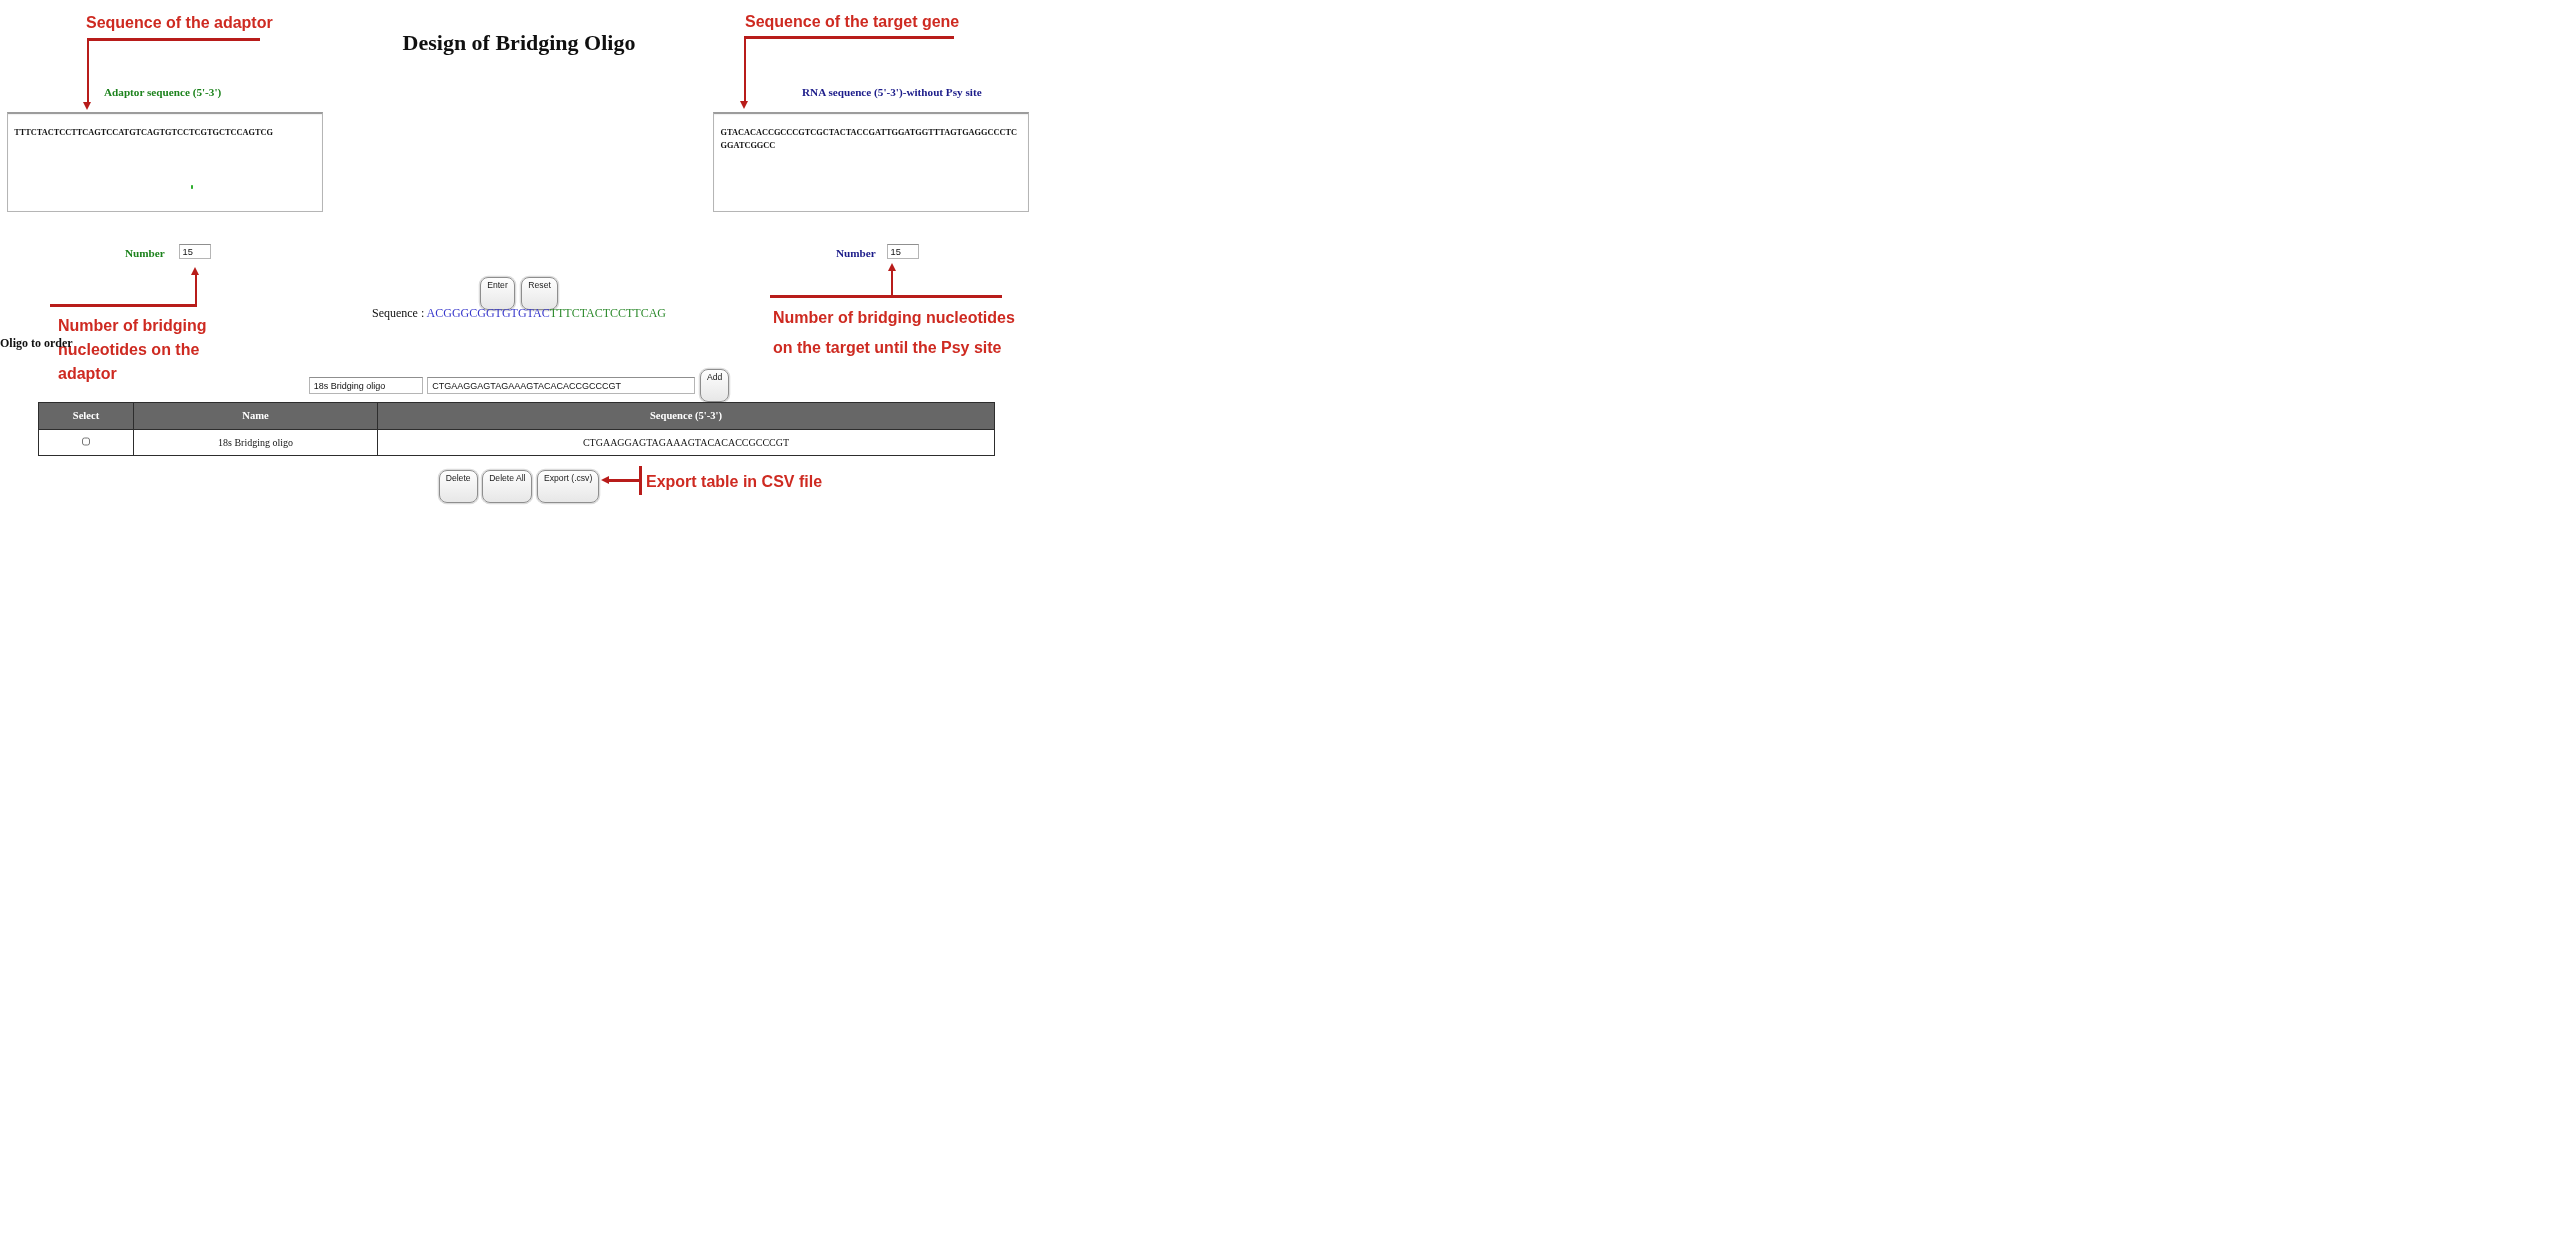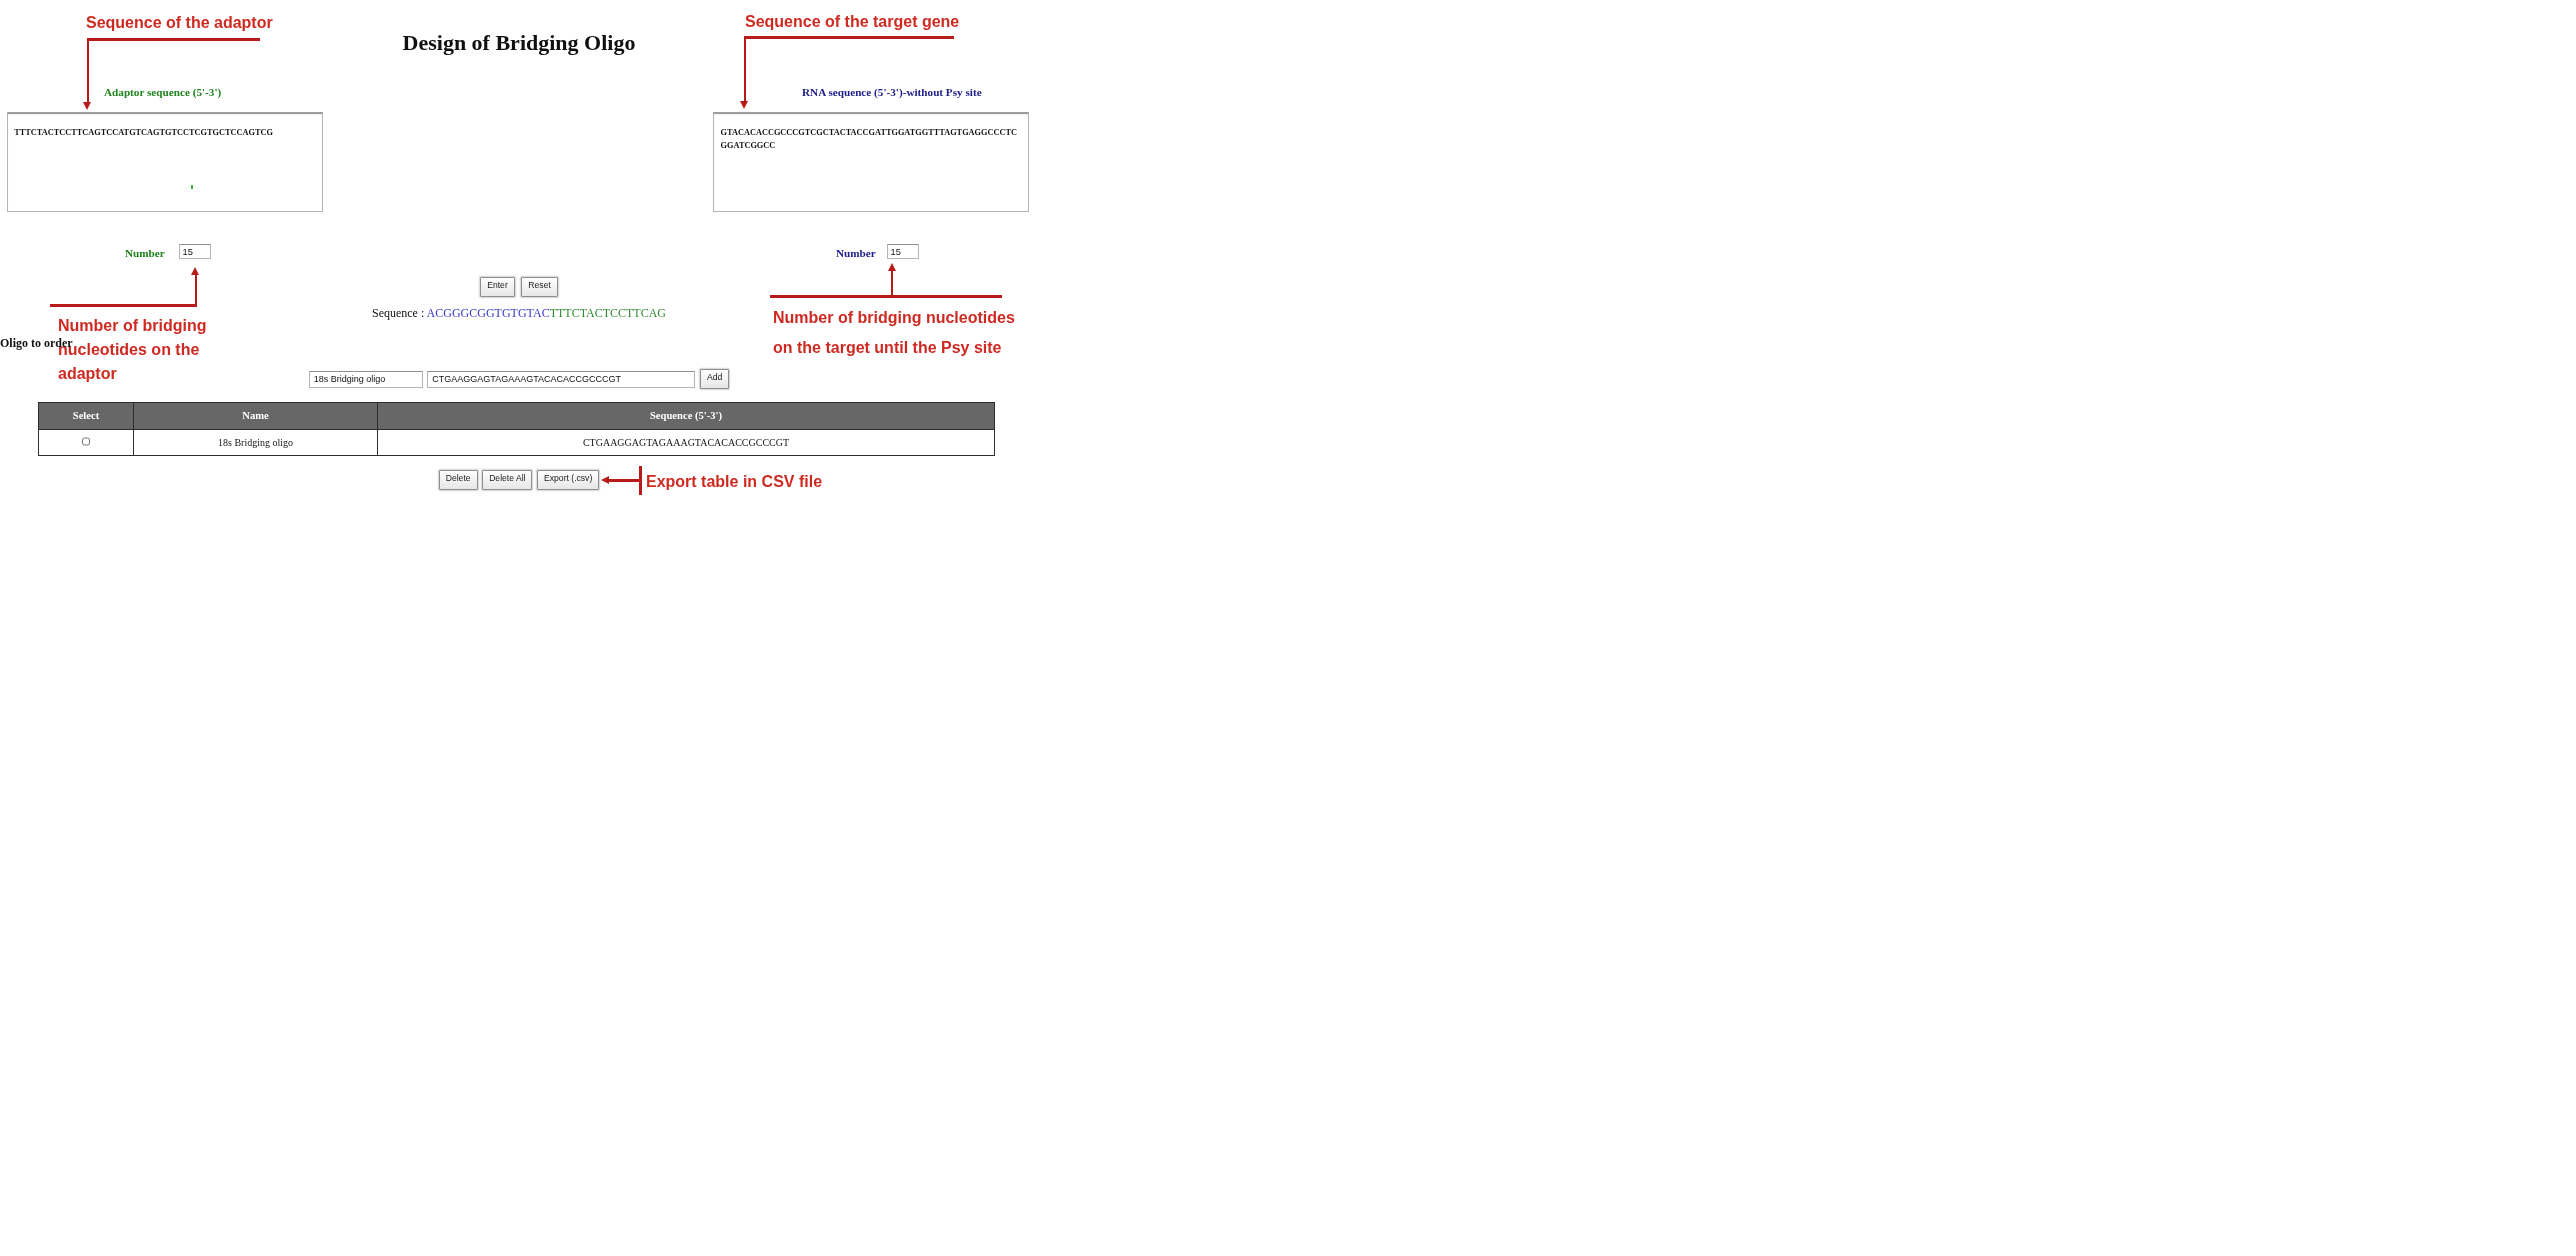--- a/index.html
+++ b/index.html
@@ -81,21 +81,21 @@
   .adaptor-number-label{left:125px;top:247px;color:var(--label-green);}
   .target-number-label{left:836px;top:247px;color:var(--label-navy);}
   input.number-field{position:absolute;width:32px;height:15px;background:#fff;
     border:1.3px solid #b5b5b5;border-top-color:#8f8f8f;font-size:9.3px;color:#111;
     padding:0 2.6px;font-family:"Liberation Sans",sans-serif;}
   .adaptor-number-field{left:179px;top:244px;}
   .target-number-field{left:887px;top:244px;}
 
   
   .btn{background:linear-gradient(180deg,#fefefe,#e7e7e7);border:0.7px solid #8e8e8e;
-    border-radius:1px;padding:2px 6px 6px;font-size:8.6px;color:#1a1a1a;
+    border-radius:8px;padding:2px 6px 19px;font-size:8.6px;color:#1a1a1a;
     font-family:"Liberation Sans",sans-serif;box-shadow:0 0 0 1.3px #dcdcdc,0 0.7px 0.7px rgba(0,0,0,.12);
     cursor:pointer;}
   .row-center{position:absolute;left:0;width:100%;display:flex;justify-content:center;align-items:center;}
   .enter-reset-row{top:277px;gap:6.6px;}
   .add-row{top:369px;gap:4.6px;}
   .bottom-btn-row{top:470px;gap:4.6px;}
 
   
   .sequence-line{position:absolute;left:0;top:306px;width:100%;text-align:center;
     font-family:"Liberation Serif",serif;font-size:12px;color:#111;}

